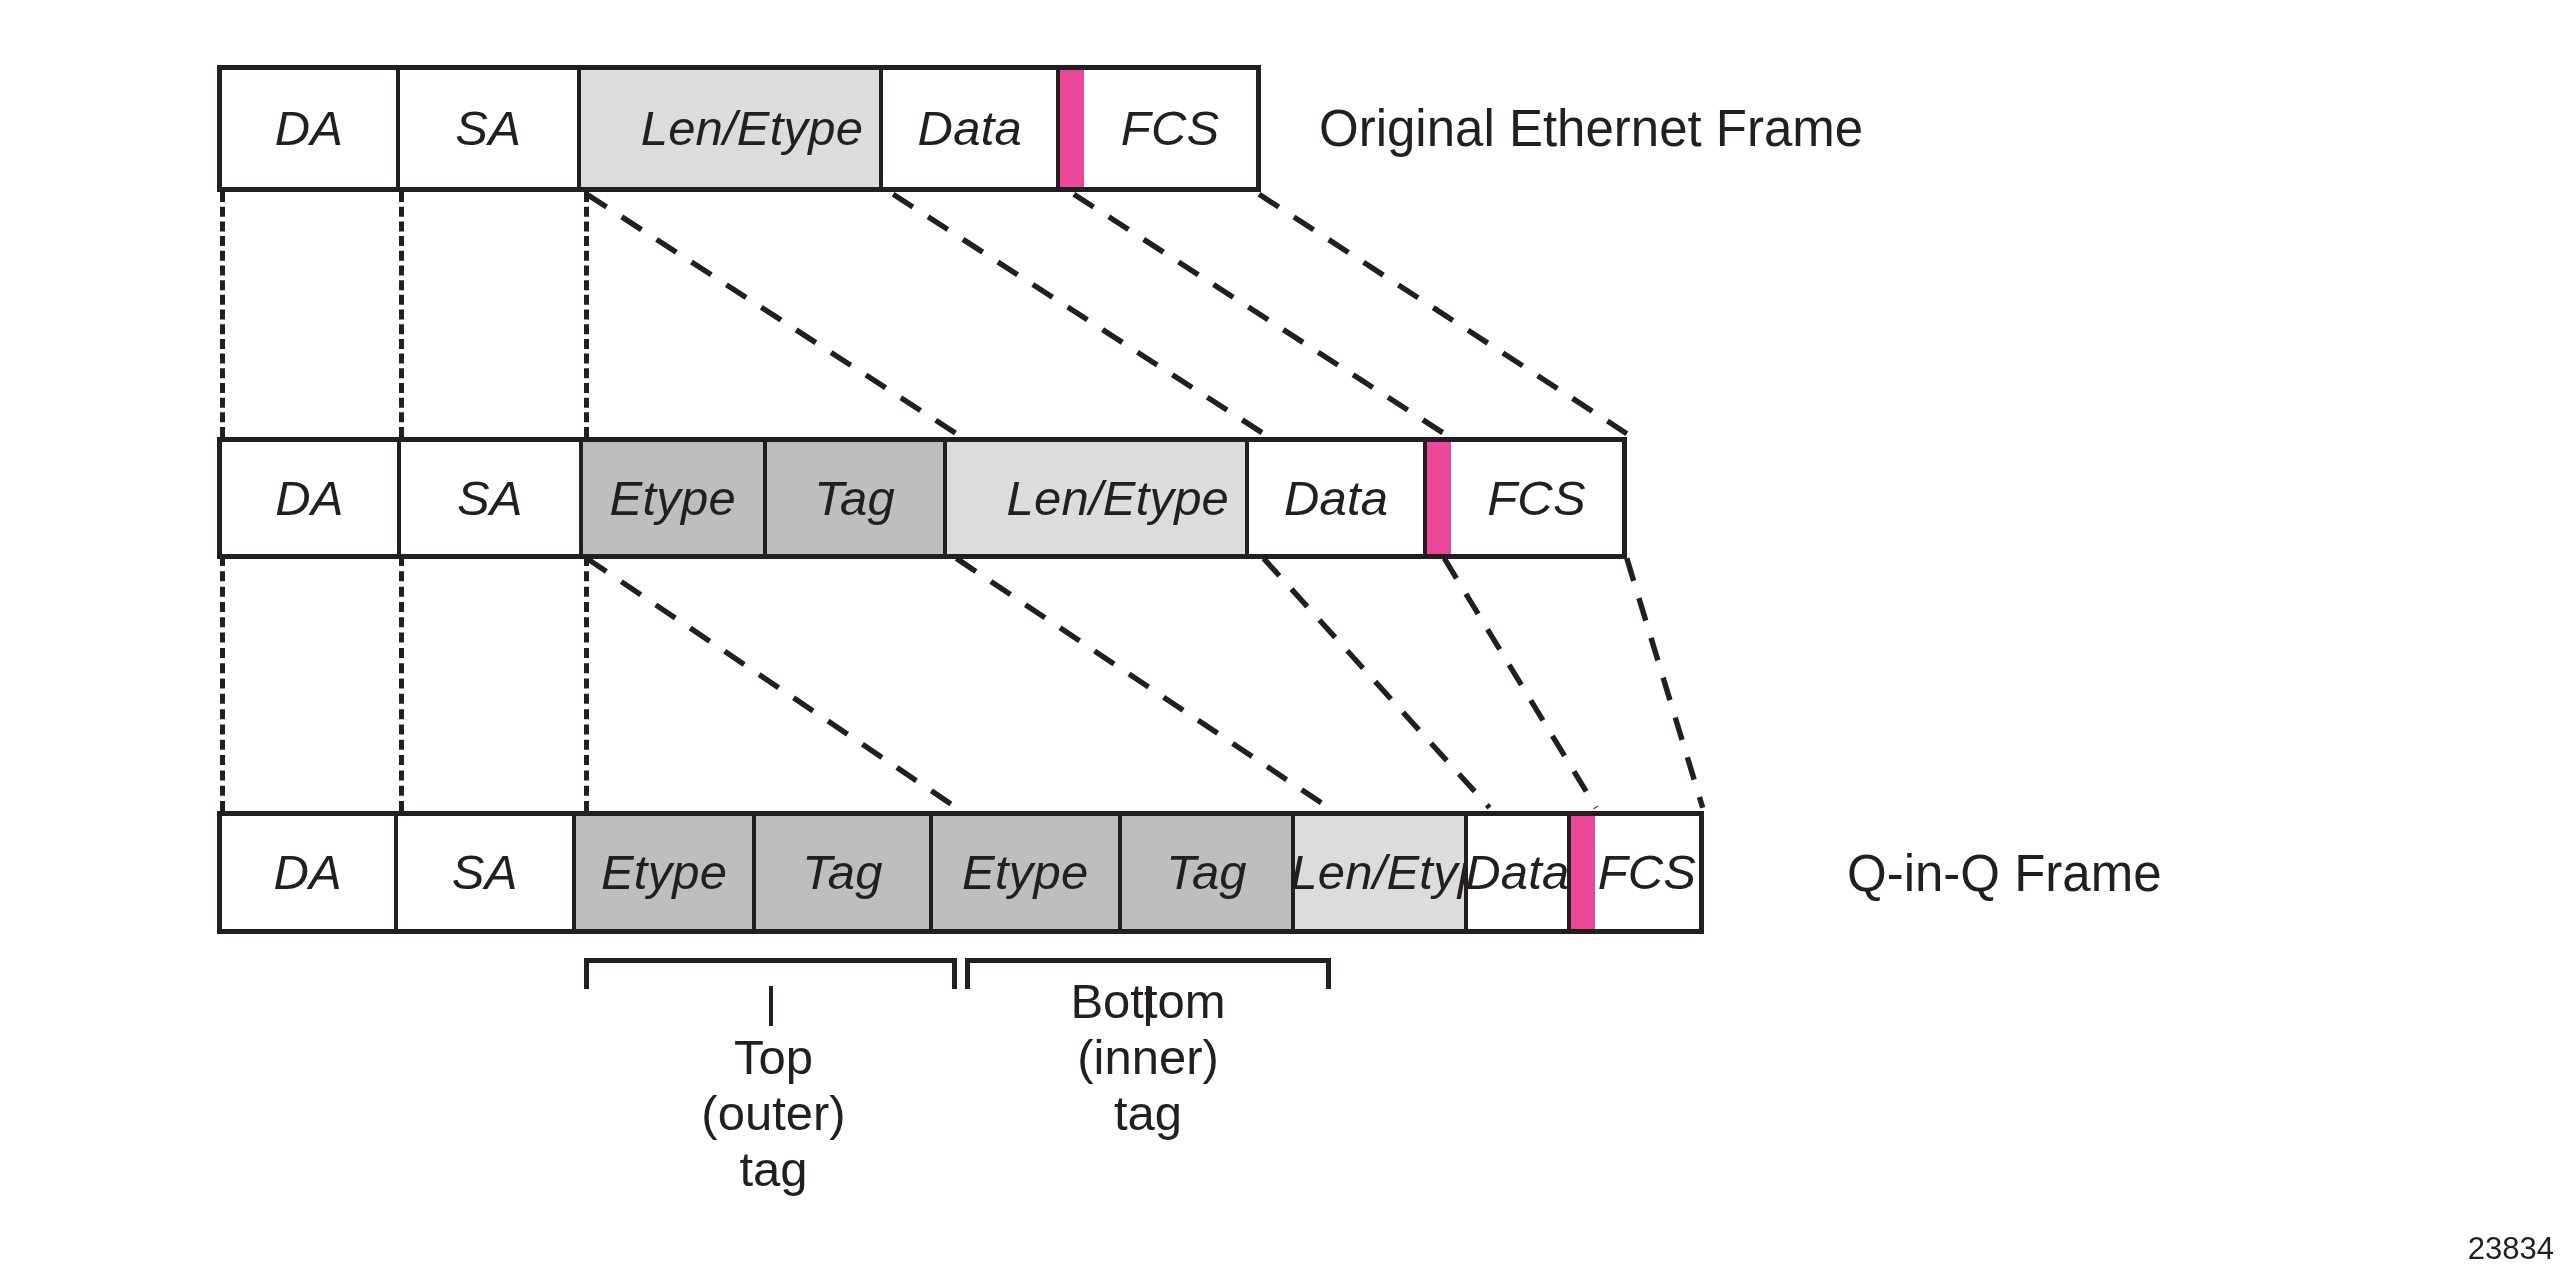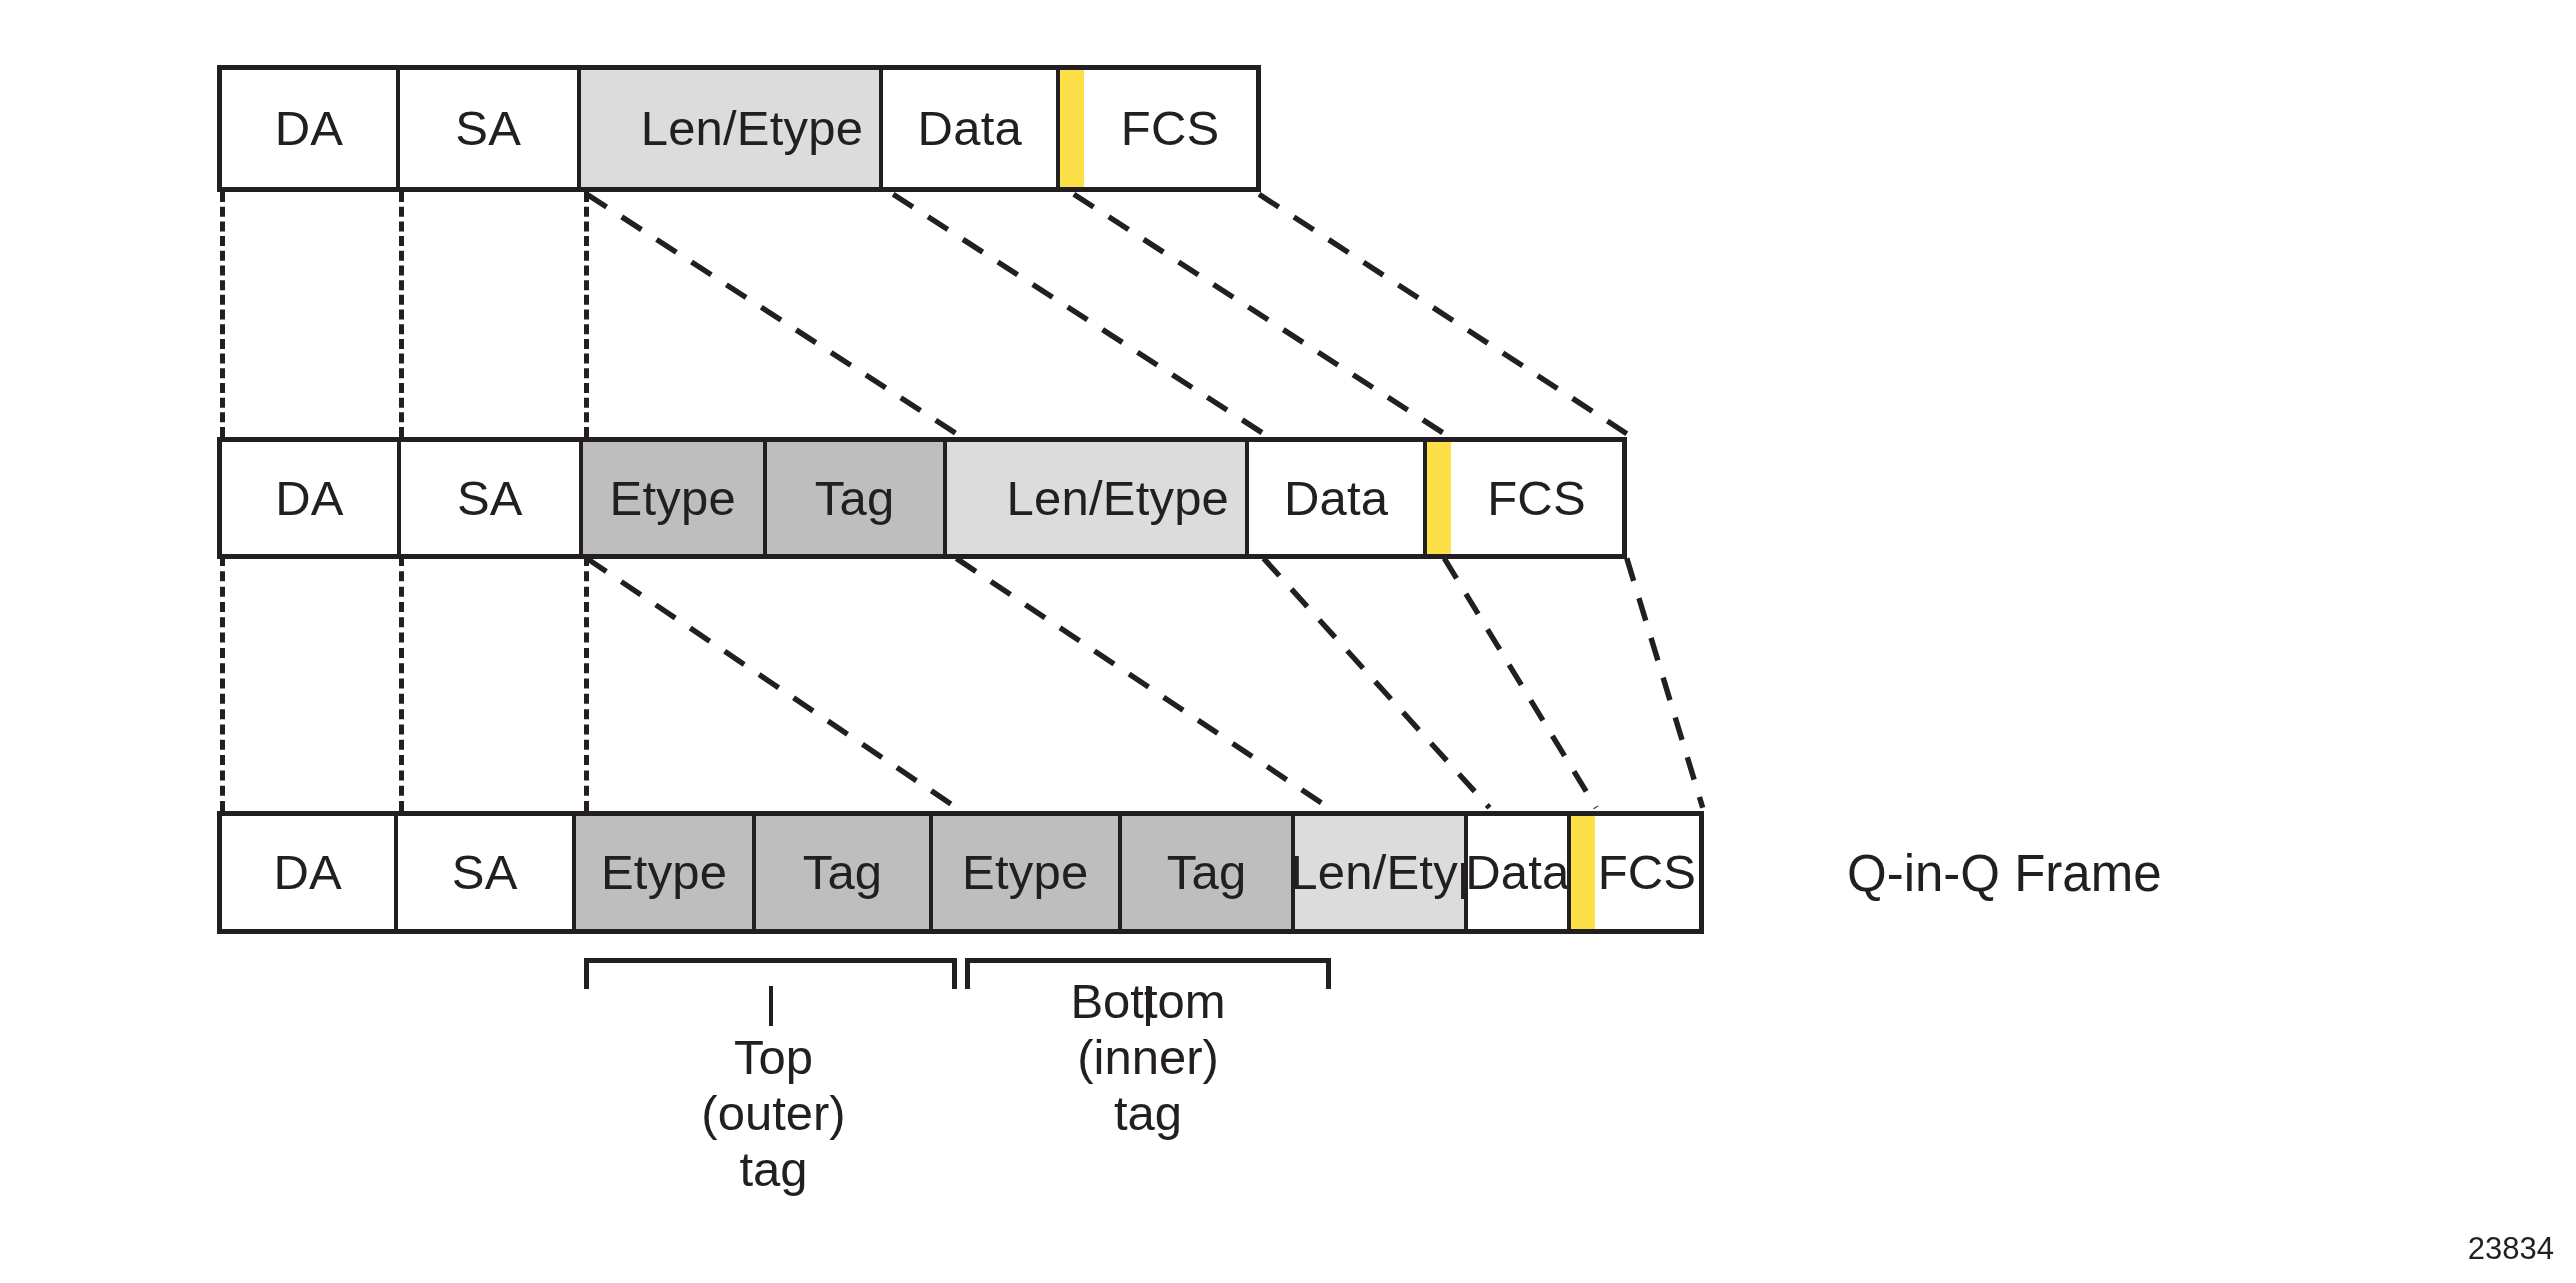--- a/index.html
+++ b/index.html
@@ -22,21 +22,22 @@
     width: 2576px;
     height: 1283px;
   }
 
   
   .frame-row {
     position: absolute;
     box-sizing: border-box;
     border: 5.4px solid #231f20;
     display: flex;
-    background: #fde047;
+    background: #ec4899;
+    font-style: italic;
   }
   .cell {
     box-sizing: border-box;
     border-right: 4.5px solid #231f20;
     display: flex;
     align-items: center;
     justify-content: center;
     font-size: 49px;
     line-height: 1;
     letter-spacing: 0.2px;
@@ -136,20 +137,21 @@
     </g>
   </svg>
 
   <div class="frame-row" style="left:217px; top:65px; width:1044px; height:127px;">
     <div class="cell fill-white" style="width:182px;">DA</div>
     <div class="cell fill-white" style="width:185px;">SA</div>
     <div class="cell fill-light" style="width:309px;">Len/Etype</div>
     <div class="cell fill-white" style="width:181px;">Data</div>
     <div class="cell fill-white" style="width:176px;">FCS</div>
   </div>
+  <div class="row-caption" style="left:1319px; top:103px;">Original Ethernet Frame</div>
 
   <div class="frame-row" style="left:217px; top:437px; width:1410px; height:122px;">
     <div class="cell fill-white" style="width:182px;">DA</div>
     <div class="cell fill-white" style="width:185px;">SA</div>
     <div class="cell fill-dark" style="width:187px;">Etype</div>
     <div class="cell fill-dark" style="width:183px;">Tag</div>
     <div class="cell fill-light" style="width:307px;">Len/Etype</div>
     <div class="cell fill-white" style="width:181px;">Data</div>
     <div class="cell fill-white" style="width:174px;">FCS</div>
   </div>

